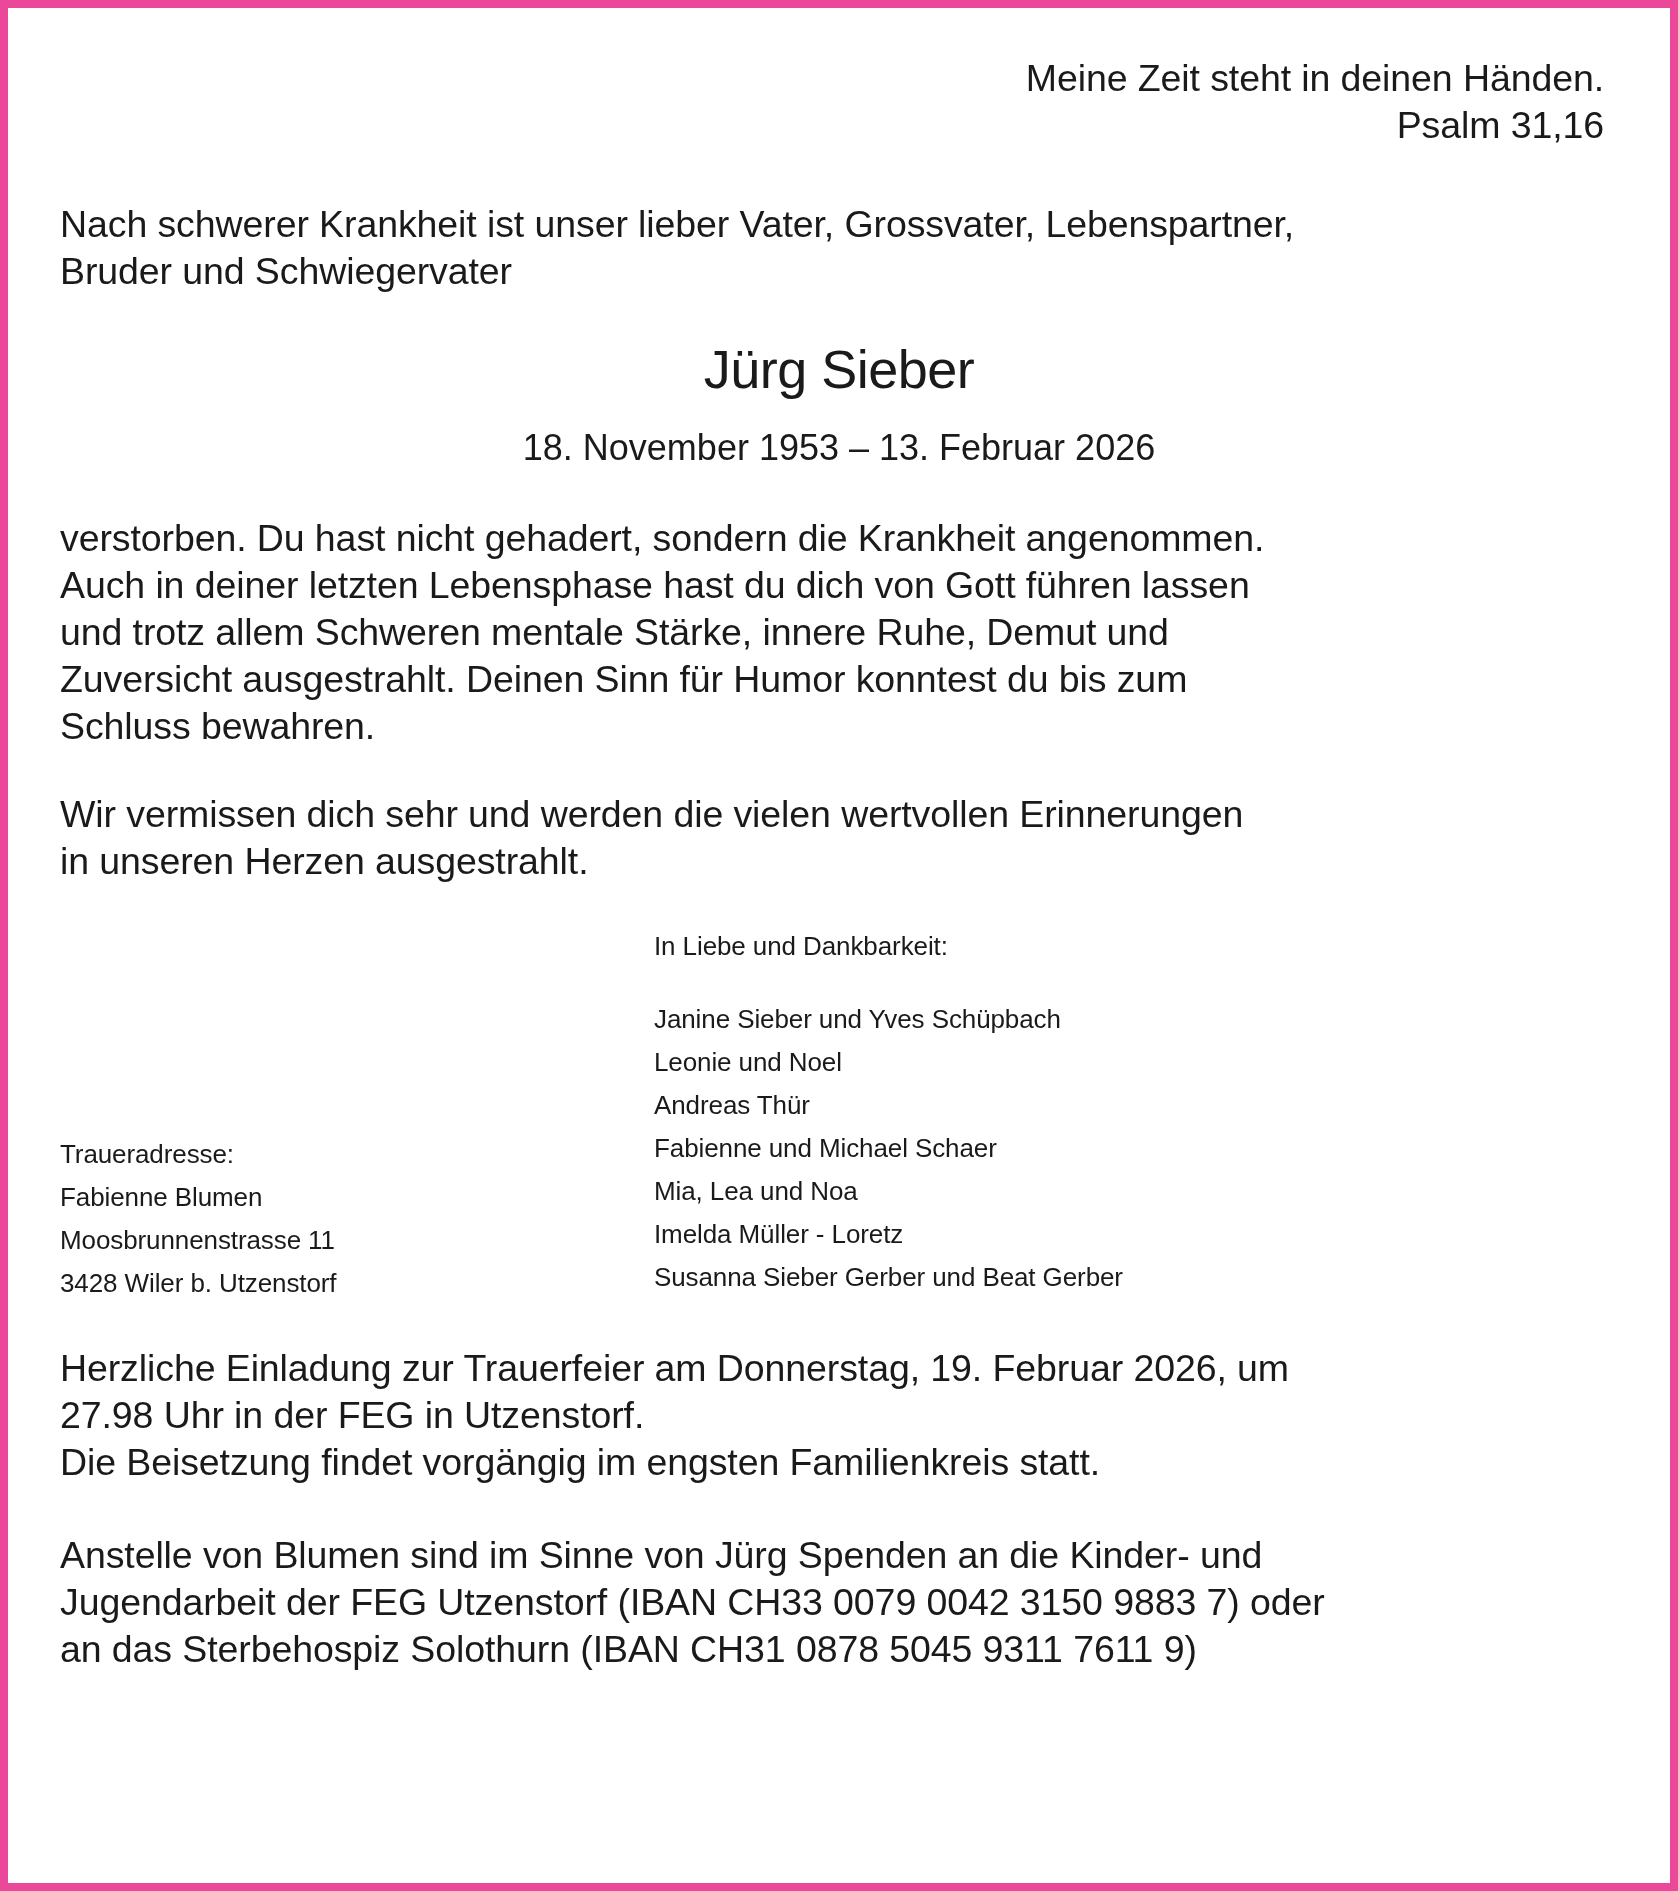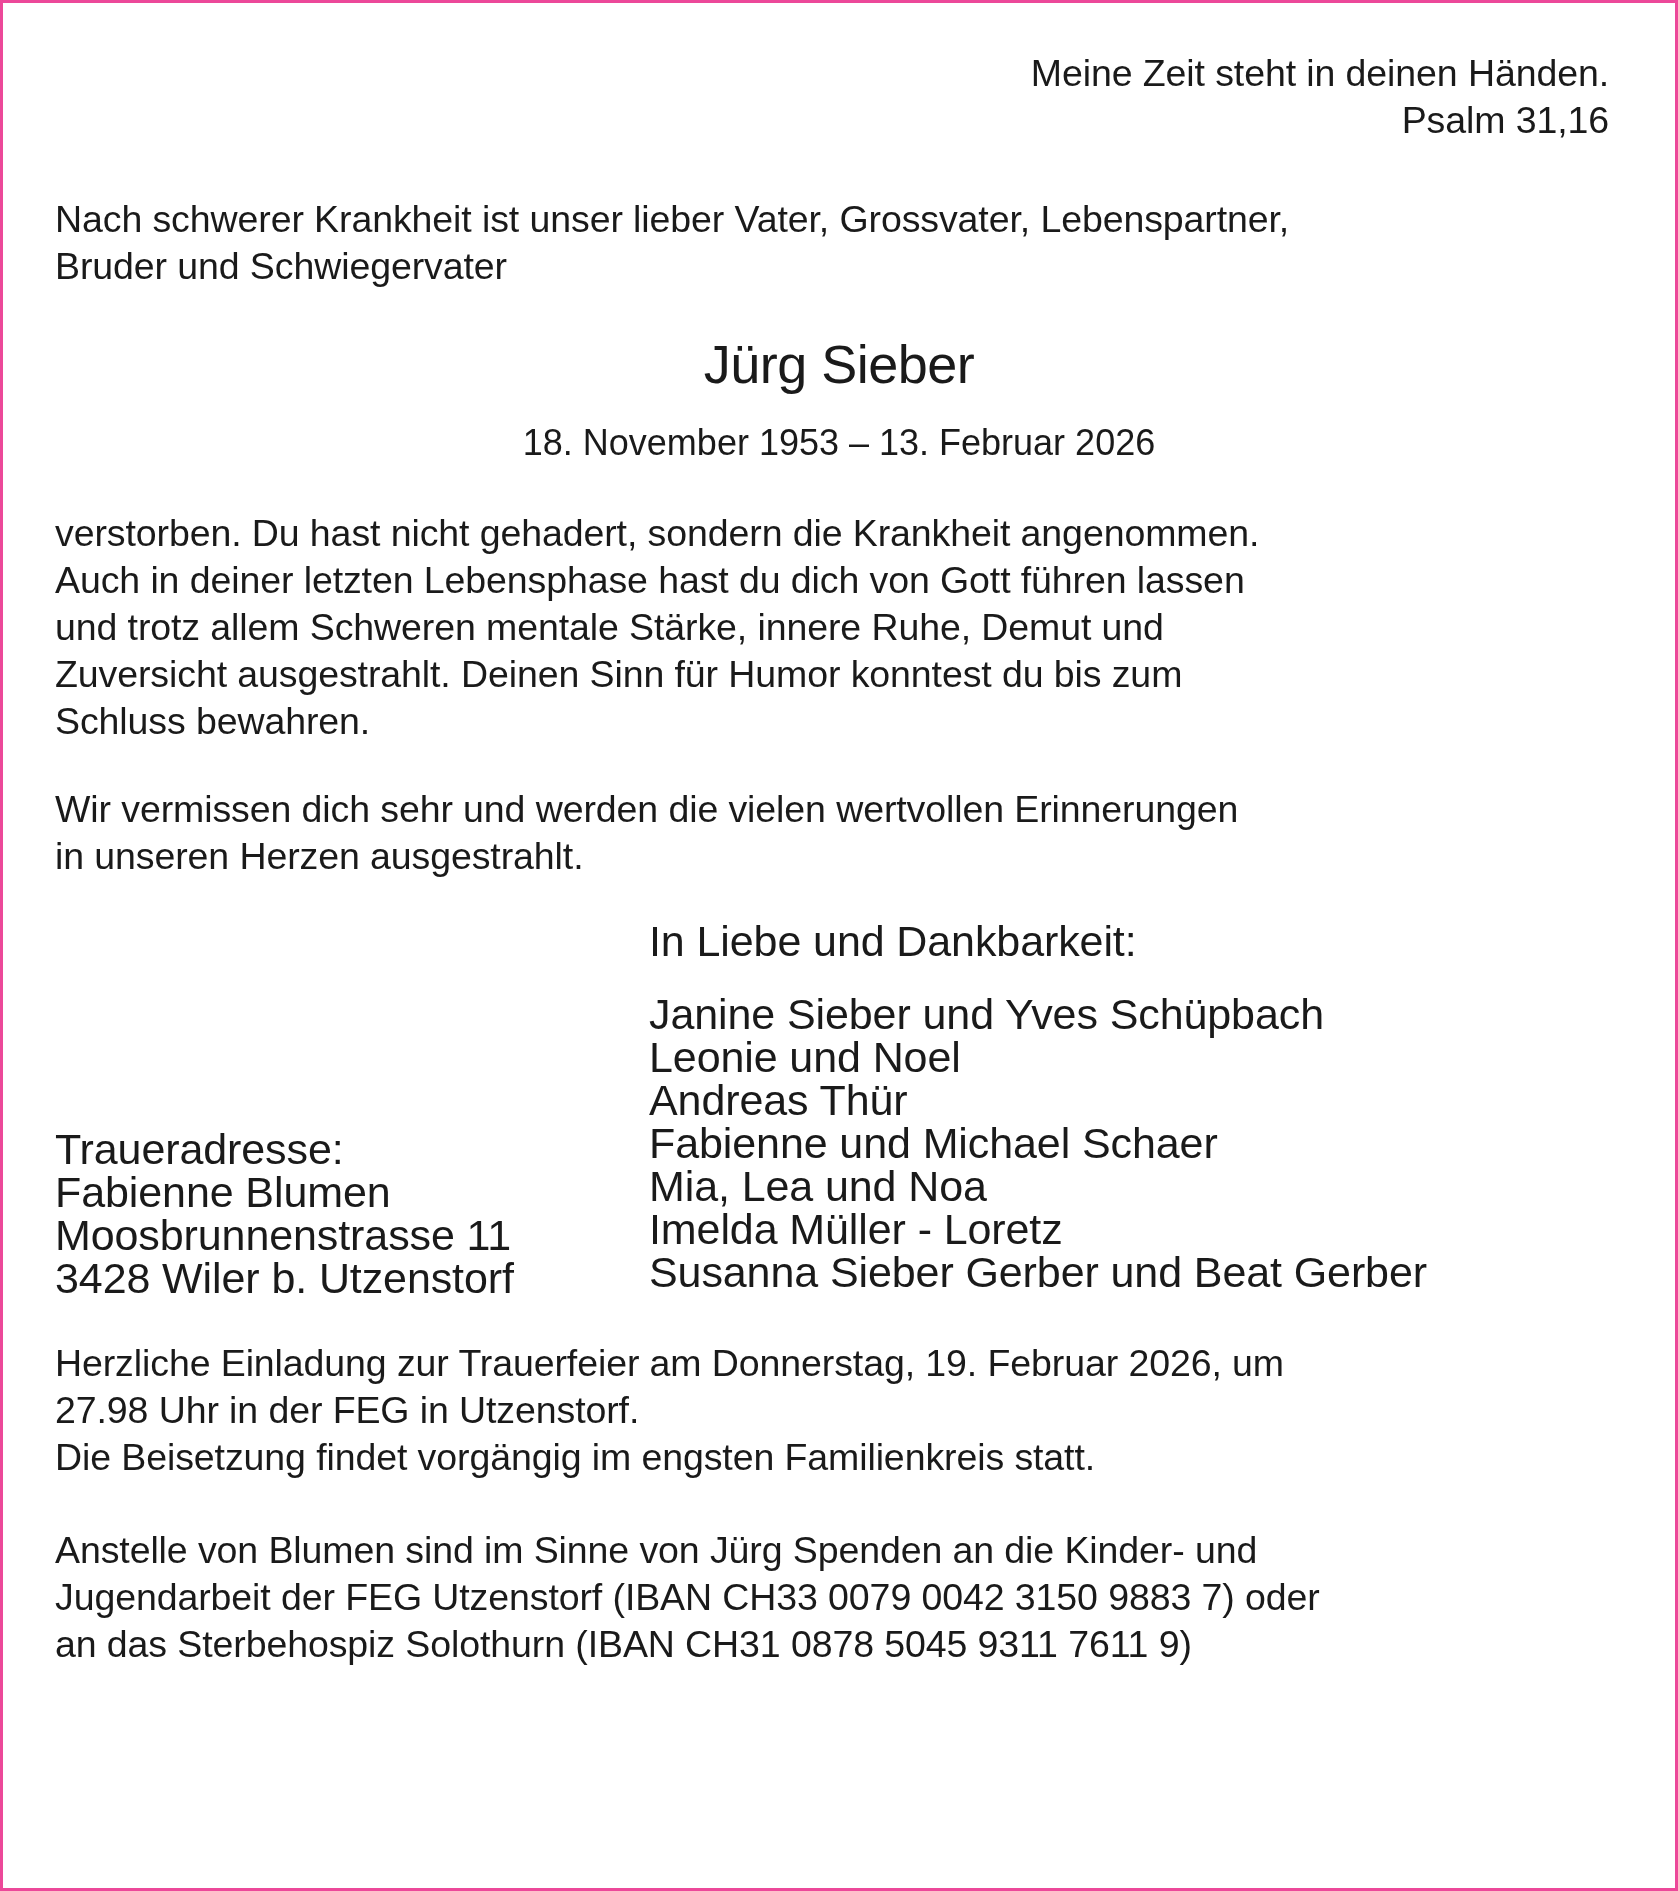--- a/index.html
+++ b/index.html
@@ -10,21 +10,21 @@
   body {
     font-family: "Liberation Sans", sans-serif;
     color: #1a1a1a;
   }
   .notice {
     position: relative;
     width: 1678px;
     height: 1891px;
     box-sizing: border-box;
     background: #ffffff;
-    border: 3px solid #ec4899;
+    border: 8px solid #ec4899;
     overflow: hidden;
   }
   .inner {
     position: absolute;
     left: 0;
     top: 0;
     right: 0;
     bottom: 0;
     padding: 30px 52px 30px 52px;
     box-sizing: border-box;
@@ -97,21 +97,21 @@
     left: 594px;
     top: 0;
   }
   .col-address {
     position: absolute;
     left: 0;
     top: 208px;
   }
   .col-family .line,
   .col-address .line {
-    font-size: 43px;
+    font-size: 26px;
     line-height: 43px;
   }
   .family-heading {
     margin-bottom: 30px;
   }
 
   
   .funeral-block {
     margin-top: 32px;
   }

